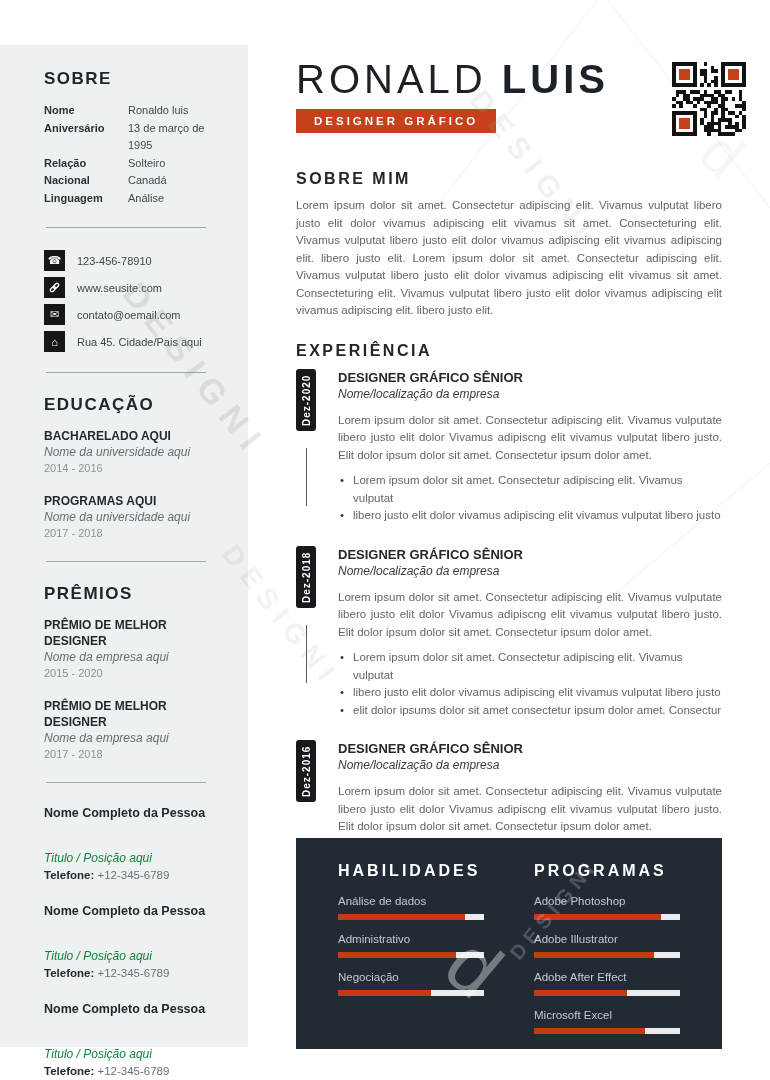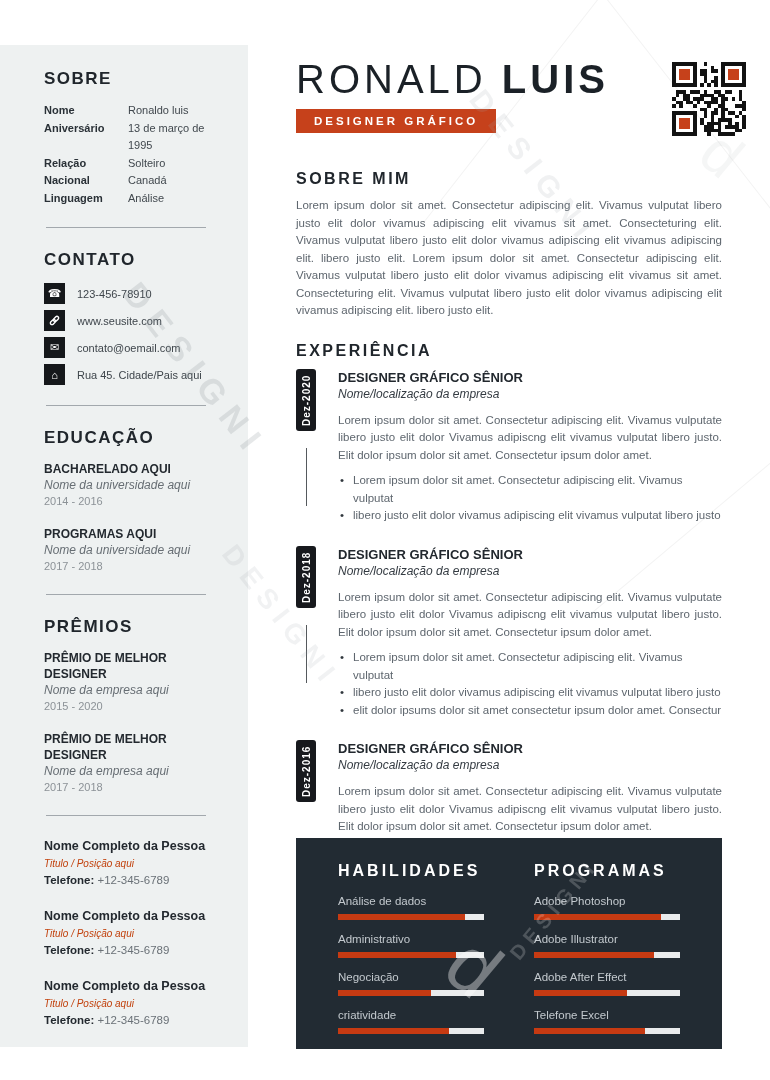--- a/index.html
+++ b/index.html
@@ -42,21 +42,21 @@
   }
   .c-tx { font-size:11px; color:#3E454B; margin-left:12px; }
 
   .edu-item { margin-bottom:17px; }
   .edu-title { font-size:12px; font-weight:bold; color:#23292F; line-height:16px; }
   .edu-sub { font-size:12px; font-style:italic; color:#676E74; line-height:16px; }
   .edu-period { font-size:11px; color:#8C9297; line-height:16px; }
 
   .ref-item { margin-bottom:19px; }
   .ref-name { font-size:12.5px; font-weight:bold; color:#23292F; line-height:17px; }
-  .ref-role { font-size:10px; font-style:italic; color:#c2410c; line-height:17px; }
+  .ref-role { font-size:12px; font-style:italic; color:#15803d; line-height:17px;margin-top:28px; }
   .ref-phone { font-size:11.5px; color:#6A7177; line-height:17px; }
   .ref-phone b { color:#23292F; }
 
   
   .main { position:absolute; left:296px; top:56px; width:426px; z-index:2; }
   .name { font-size:40px; line-height:46px; letter-spacing:4px; color:#1B2127; margin:0; font-weight:normal; }
   .name b { font-weight:bold; }
   .role-badge {
     display:inline-block; background:#C6411B; color:#ffffff; font-size:11.5px;
     font-weight:bold; letter-spacing:3px; padding:6px 18px; margin-top:7px;
@@ -132,21 +132,20 @@
     </div>
     <div class="p-row">
       <span class="p-label">Linguagem</span>
       <span class="p-val">Análise</span>
     </div>
   </section>
 
   <hr class="divider">
 
   <section>
-    <h2 class="side-h">CONTATO</h2>
     <div class="c-item">
       <span class="c-ic">☎</span>
       <span class="c-tx">123-456-78910</span>
     </div>
     <div class="c-item">
       <span class="c-ic">
         <svg width="13" height="13" viewBox="0 0 24 24" fill="none" stroke="#ffffff" stroke-width="2.6">
           <g transform="rotate(-45 12 12)">
             <rect x="2.5" y="9" width="11" height="6" rx="3"></rect>
             <rect x="10.5" y="9" width="11" height="6" rx="3"></rect>
@@ -742,26 +741,20 @@
       <div class="sk-bar">
           <div class="sk-fill" style="width: 81%;"></div>
         </div>
     </div>
     <div class="sk-item">
       <div class="sk-label">Negociação</div>
       <div class="sk-bar">
           <div class="sk-fill" style="width: 64%;"></div>
         </div>
     </div>
-    <div class="sk-item">
-      <div class="sk-label">criatividade</div>
-      <div class="sk-bar">
-          <div class="sk-fill" style="width: 76%;"></div>
-        </div>
-    </div>
   </div>
 
   <div class="sk-col">
     <h2 class="sk-h">PROGRAMAS</h2>
     <div class="sk-item">
       <div class="sk-label">Adobe Photoshop</div>
       <div class="sk-bar">
           <div class="sk-fill" style="width: 87%;"></div>
         </div>
     </div>
@@ -771,21 +764,21 @@
           <div class="sk-fill" style="width: 82%;"></div>
         </div>
     </div>
     <div class="sk-item">
       <div class="sk-label">Adobe  After Effect</div>
       <div class="sk-bar">
           <div class="sk-fill" style="width: 64%;"></div>
         </div>
     </div>
     <div class="sk-item">
-      <div class="sk-label">Telefone Excel</div>
+      <div class="sk-label">Microsoft Excel</div>
       <div class="sk-bar">
           <div class="sk-fill" style="width: 76%;"></div>
         </div>
     </div>
   </div>
 
   <div class="wm wm-d" style="position:absolute; left:156px; top:84px;">d</div>
   <div class="wm wm-e" style="position:absolute; left:196px; top:60px;">DESIGNI</div>
 </footer>
 

